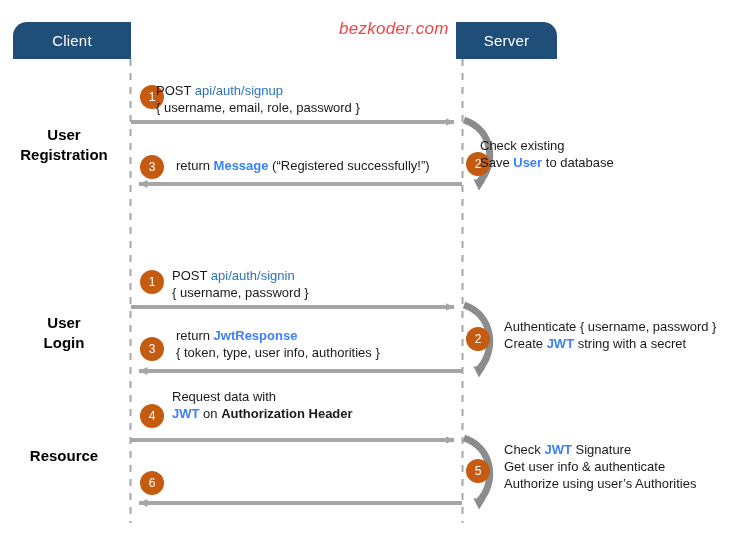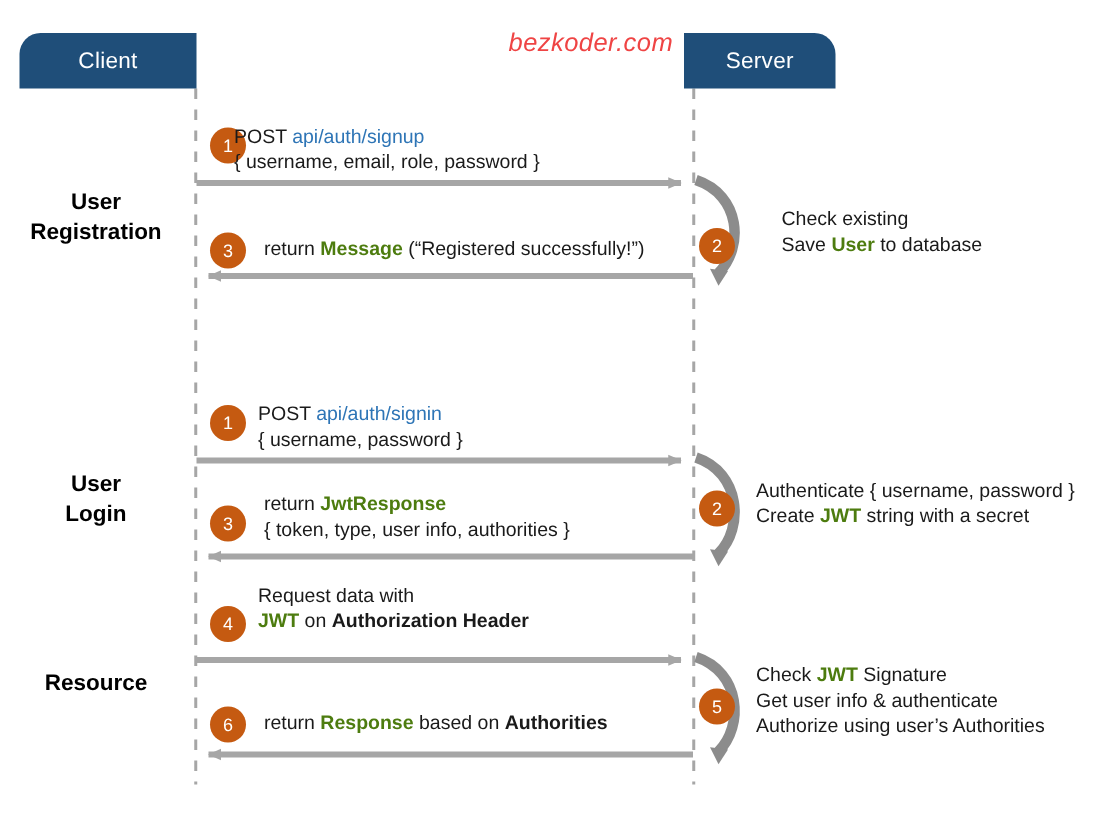--- a/index.html
+++ b/index.html
@@ -87,21 +87,21 @@
   
   .msg {
     position: absolute;
     font-size: 13px;
     line-height: 17px;
     color: #1a1a1a;
     white-space: nowrap;
   }
   .msg .l { display: block; }
   .blue  { color: #2E75B6; }
-  .green { color: #4d7c0f; font-weight: bold; }
+  .green { color: #3b82f6; font-weight: bold; }
   .bold  { font-weight: bold; }
   
   .note {
     position: absolute;
     font-size: 13px;
     line-height: 17px;
     color: #1a1a1a;
     white-space: nowrap;
   }
   .note .l { display: block; }
@@ -184,26 +184,23 @@
     <span class="l">{ token, type, user info, authorities }</span>
   </div>
 
   <div class="badge" style="left:140px; top:404px">4</div>
   <div class="msg" style="left:172px; top:388px">
     <span class="l">Request  data with</span>
     <span class="l"><span class="green">JWT</span><span> on </span><span class="bold">Authorization Header</span></span>
   </div>
 
   <div class="badge" style="left:140px; top:471px">6</div>
-  <div class="msg" style="left:176px; top:473px">
-    <span class="l"><span>return </span><span class="green">Response</span><span> based on </span><span class="bold">Authorities</span></span>
-  </div>
 
   <div class="badge" style="left:466px; top:152px">2</div>
-  <div class="note" style="left:521px; top:137px">
+  <div class="note" style="left:480px; top:137px">
     <span class="l">Check existing</span>
     <span class="l"><span>Save </span><span class="green">User</span><span> to database</span></span>
   </div>
 
   <div class="badge" style="left:466px; top:327px">2</div>
   <div class="note" style="left:504px; top:318px">
     <span class="l">Authenticate { username, password }</span>
     <span class="l"><span>Create </span><span class="green">JWT</span><span> string with a secret</span></span>
   </div>
 

